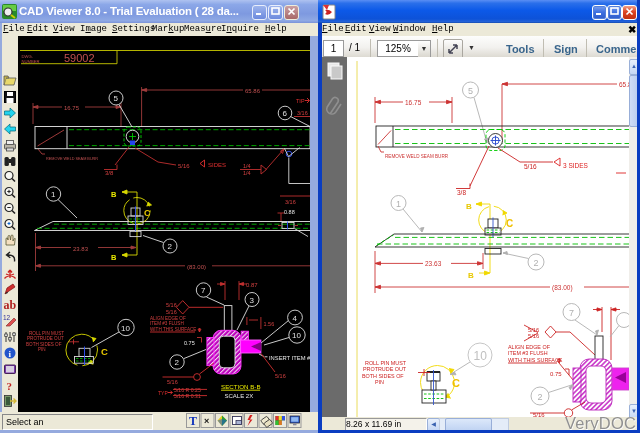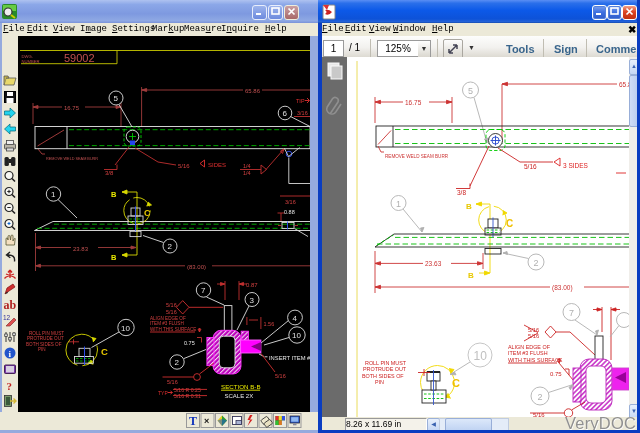--- a/index.html
+++ b/index.html
@@ -38,20 +38,21 @@
 
 <div class="abs" id="lw"></div>
 <div class="abs" id="lw-title"></div>
 
 <svg class="abs" style="left:2px;top:4px" width="15" height="15">
  <rect x="0" y="0" width="15" height="15" rx="2" fill="#2a8a2a"></rect>
  <rect x="1" y="1" width="13" height="6" fill="#66cc44"></rect>
  <circle cx="6" cy="8" r="4" fill="#eee" stroke="#333" stroke-width="1.2"></circle>
  <line x1="9" y1="11" x2="13" y2="14" stroke="#cc0" stroke-width="2"></line>
 </svg>
+<div class="abs ttxt" style="left:19px;top:5px">CAD Viewer 8.0 - Trial Evaluation ( 28 da...</div>
 
 <div class="abs wbtn" style="left:252px;top:5px;background:linear-gradient(180deg,#9db4ec,#6c8ade);border:1px solid #e8eefc;">
  <svg width="11" height="11">
         <rect x="2" y="7" width="5" height="2" fill="#fff"></rect>
       </svg></div>
 <div class="abs wbtn" style="left:268px;top:5px;background:linear-gradient(180deg,#9db4ec,#6c8ade);border:1px solid #e8eefc;">
  <svg width="11" height="11">
         <rect x="2" y="2" width="7" height="6" fill="none" stroke="#fff" stroke-width="1.6"></rect>
       </svg></div>
 <div class="abs wbtn" style="left:284px;top:5px;background:linear-gradient(180deg,#caa0a4,#a86868);border:1px solid #eed;">
@@ -399,20 +400,21 @@
   <path d="M66.5 310.5 V329" stroke="#3355ff"></path>
  </g>
  <text x="83" y="318.5" font-size="9.5" font-weight="bold" fill="#e8c800" stroke="none">C</text>
  <circle cx="108" cy="291.5" r="8.2" stroke="#e0e0e0"></circle>
  <text x="103" y="294.5" font-size="8" fill="#e0e0e0" stroke="none">10</text>
  <path d="M101 296 L73.5 311.5" stroke="#e0e0e0"></path>
 </g>
 </svg>
 
 <div class="abs" id="lw-status"></div>
+<div class="abs" style="left:2px;top:414px;width:146px;height:14px;background:#ece9d8;border:1px solid;border-color:#888 #fff #fff #888;font-size:9px;color:#000;padding-left:3px;line-height:14px;">Select an</div>
 
 <svg class="abs" style="left:186px;top:413px" width="118" height="16" viewBox="0 0 118 16">
  <g stroke="#9a96887" fill="#ece9d8">
   <rect x="0.5" y="0.5" width="13" height="14" stroke="#999"></rect>
   <rect x="15" y="0.5" width="13" height="14" stroke="#999"></rect>
   <rect x="29.5" y="0.5" width="13" height="14" stroke="#999"></rect>
   <rect x="44" y="0.5" width="13" height="14" stroke="#999"></rect>
   <rect x="58.5" y="0.5" width="13" height="14" stroke="#999"></rect>
   <rect x="73" y="0.5" width="13" height="14" stroke="#999"></rect>
   <rect x="87.5" y="0.5" width="13" height="14" stroke="#999"></rect>

